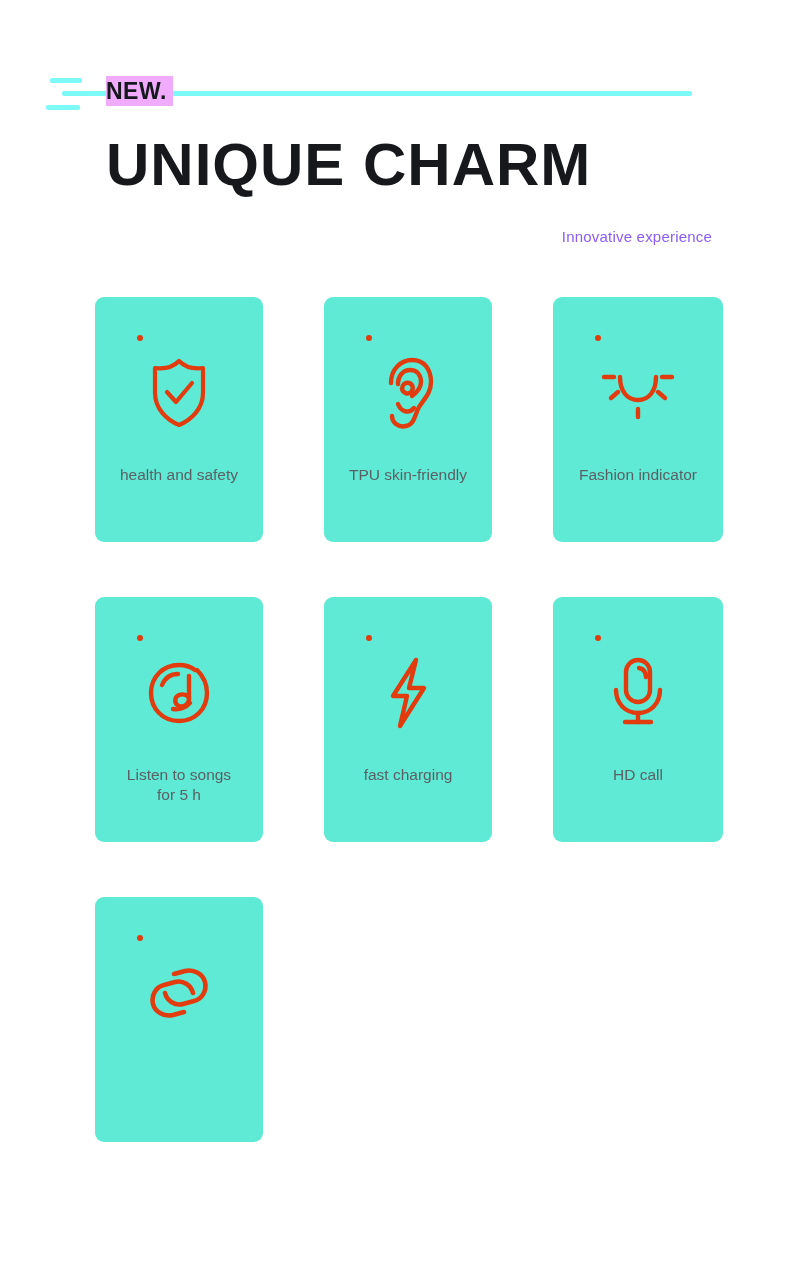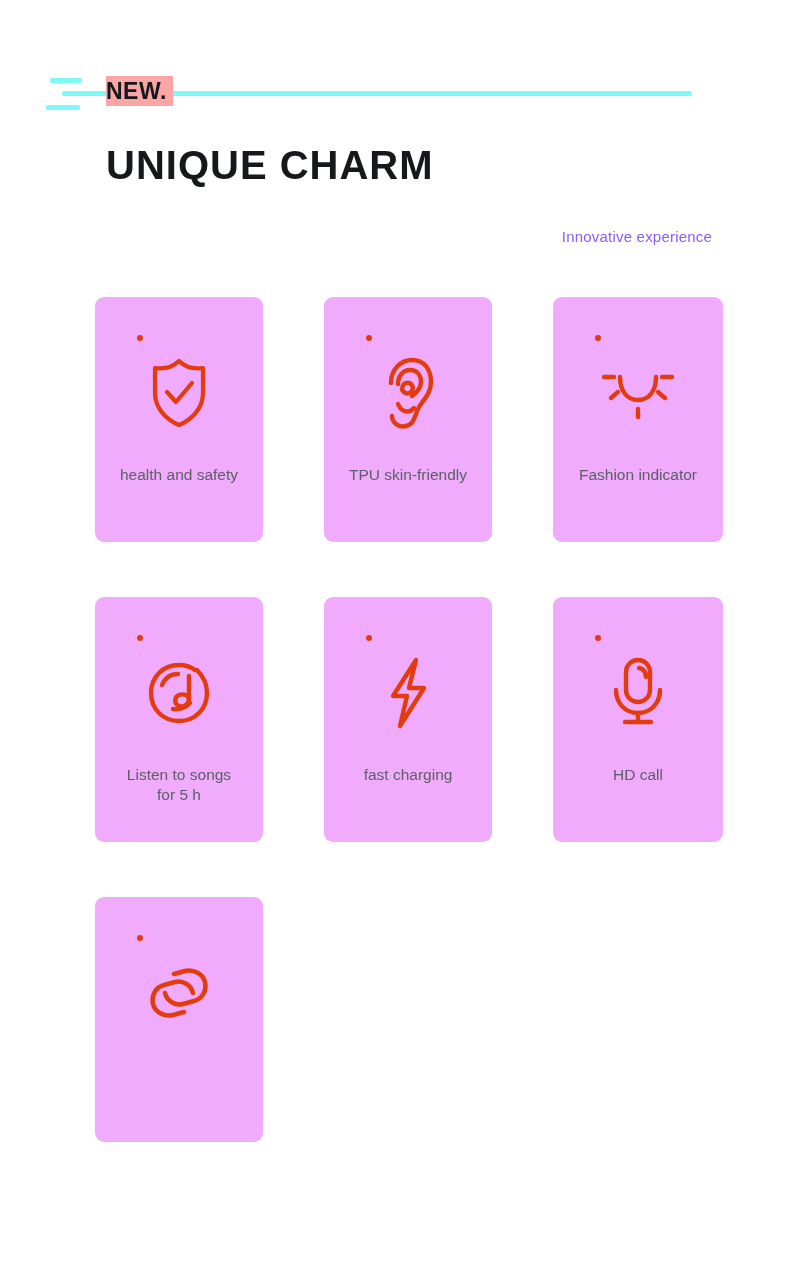--- a/index.html
+++ b/index.html
@@ -51,31 +51,31 @@
   }
 
   .new-tag {
     position: absolute;
     left: 106px;
     top: 76px;
     font-size: 23px;
     font-weight: 700;
     letter-spacing: 0.5px;
     color: #15181c;
-    background: #fca5a5;
+    background: #f0abfc;
     padding: 0 6px 0 0;
     line-height: 30px;
     font-family: "Liberation Sans", "DejaVu Sans", sans-serif;
   }
 
   .title {
     position: absolute;
     left: 106px;
     top: 132px;
-    font-size: 40px;
+    font-size: 60px;
     font-weight: 700;
     letter-spacing: 1px;
     color: #16181b;
     line-height: 66px;
     white-space: nowrap;
   }
 
   .subtitle {
     position: absolute;
     right: 88px;
@@ -91,21 +91,21 @@
     left: 95px;
     top: 297px;
     width: 618px;
     display: grid;
     grid-template-columns: 168px 168px 170px;
     column-gap: 61px;
     row-gap: 55px;
   }
 
   .card {
-    background: #f0abfc;
+    background: #5eead4;
     border-radius: 9px;
     height: 245px;
     position: relative;
     box-sizing: border-box;
   }
 
   .card-dot {
     position: absolute;
     left: 42px;
     top: 38px;

